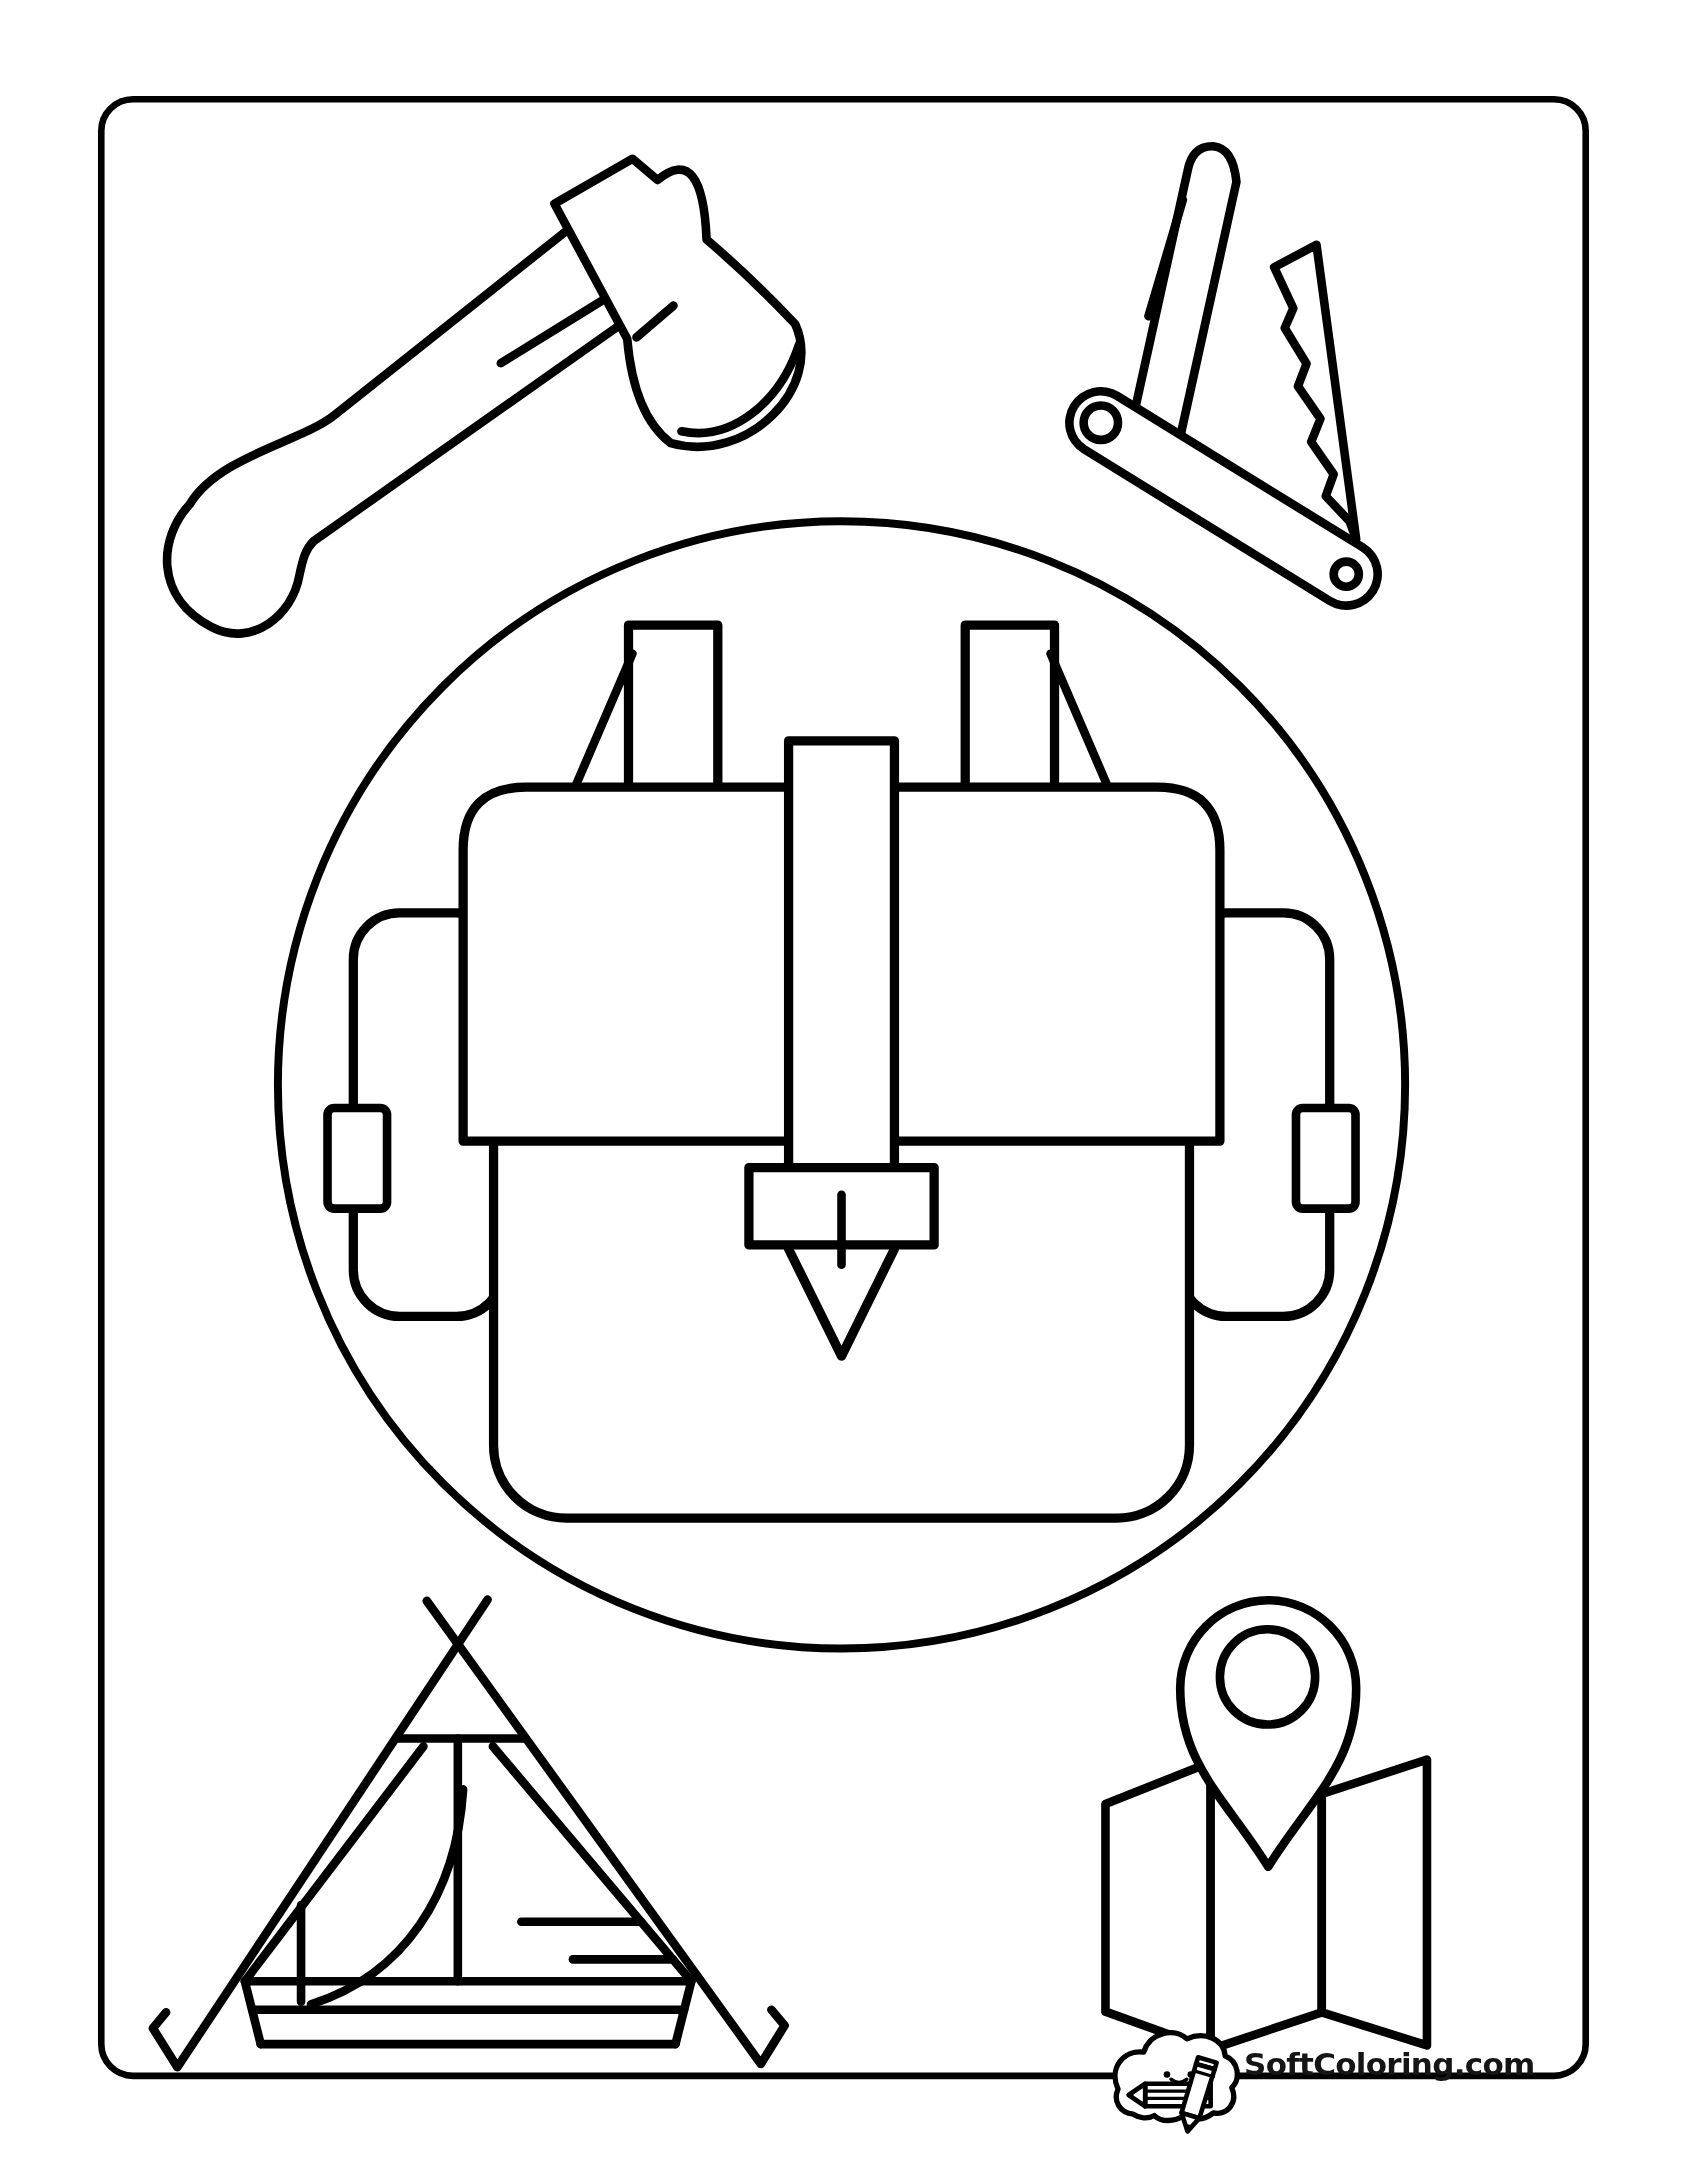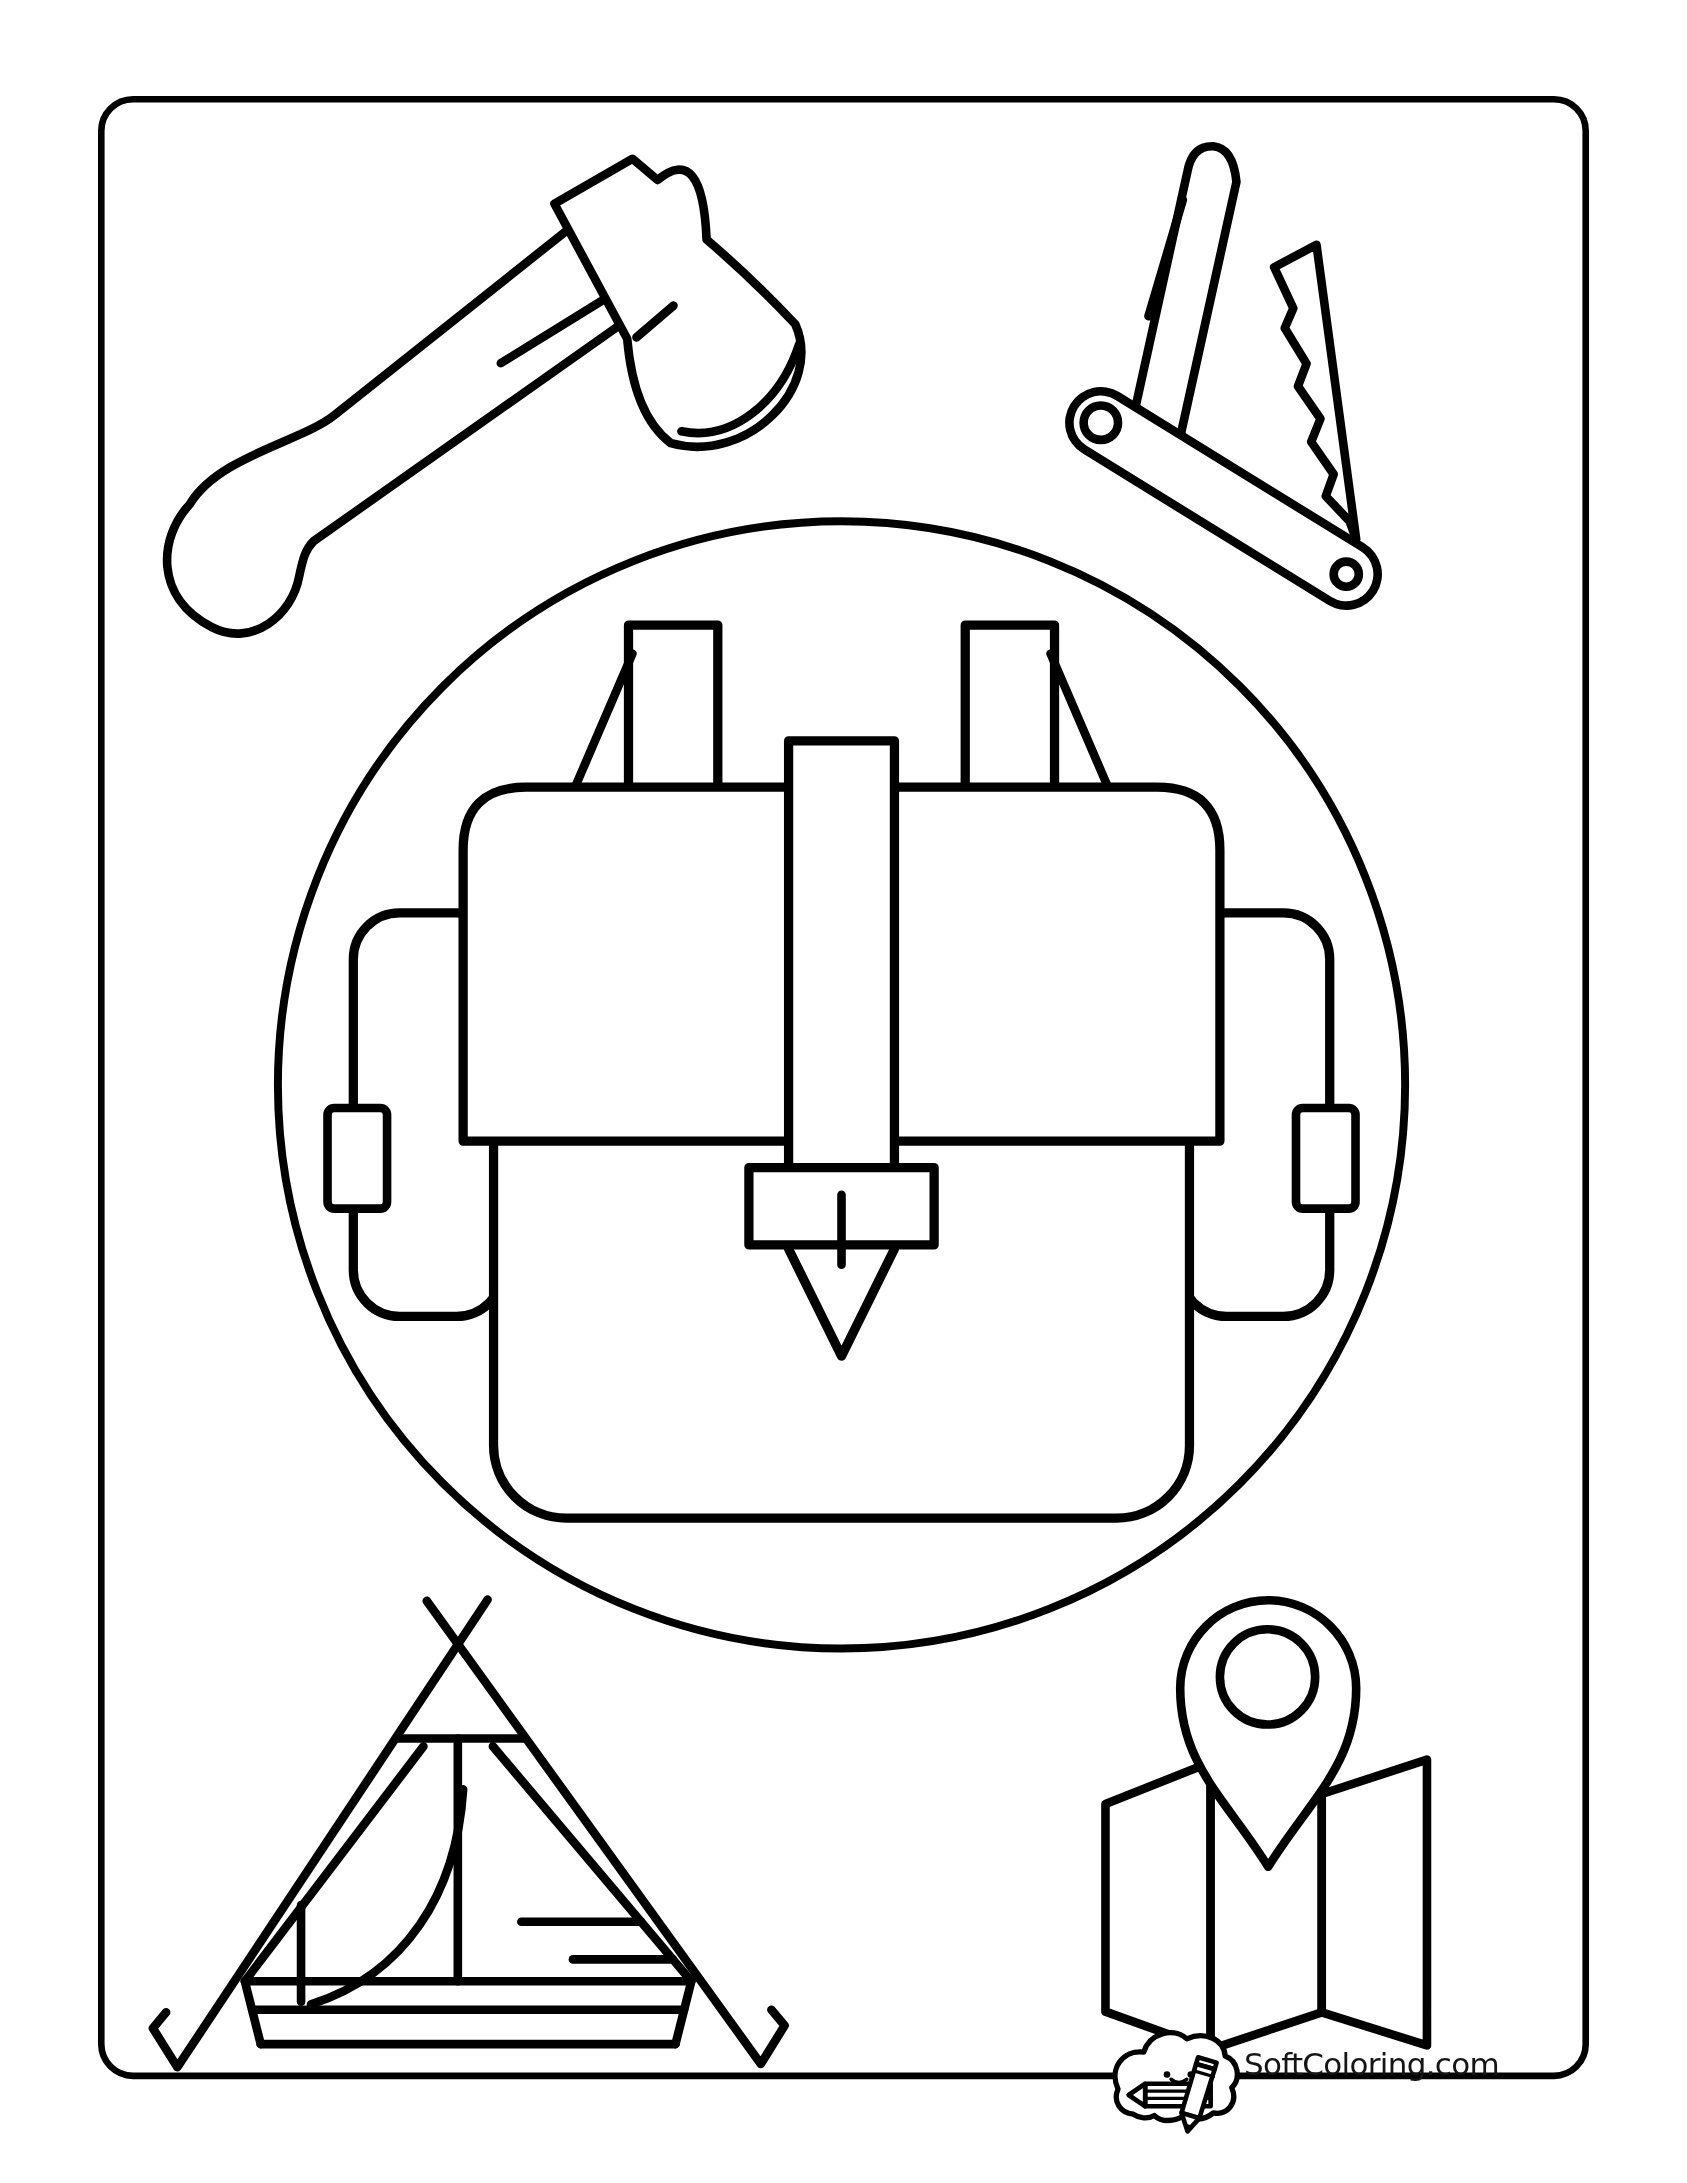--- a/index.html
+++ b/index.html
@@ -9,21 +9,21 @@
     background:#ffffff;
     font-family:"DejaVu Sans","Liberation Sans",sans-serif;
     overflow:hidden;
   }
   .art{position:absolute;left:0;top:0;}
   .brand{
     position:absolute;
     left:1244px;top:2046px;
     font-family:"DejaVu Sans","Liberation Sans",sans-serif;
     font-size:31px;
-    font-weight:400;
+    font-weight:700;
     letter-spacing:-0.7px;
     color:#151515;
     white-space:nowrap;
   }
 </style>
 </head>
 <body>
 
 <div class="page">
 

